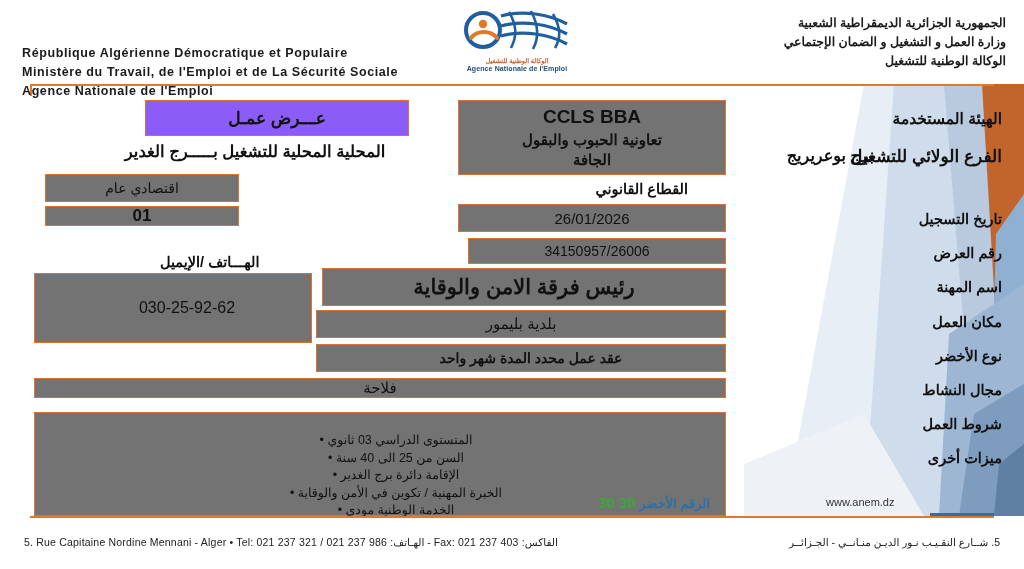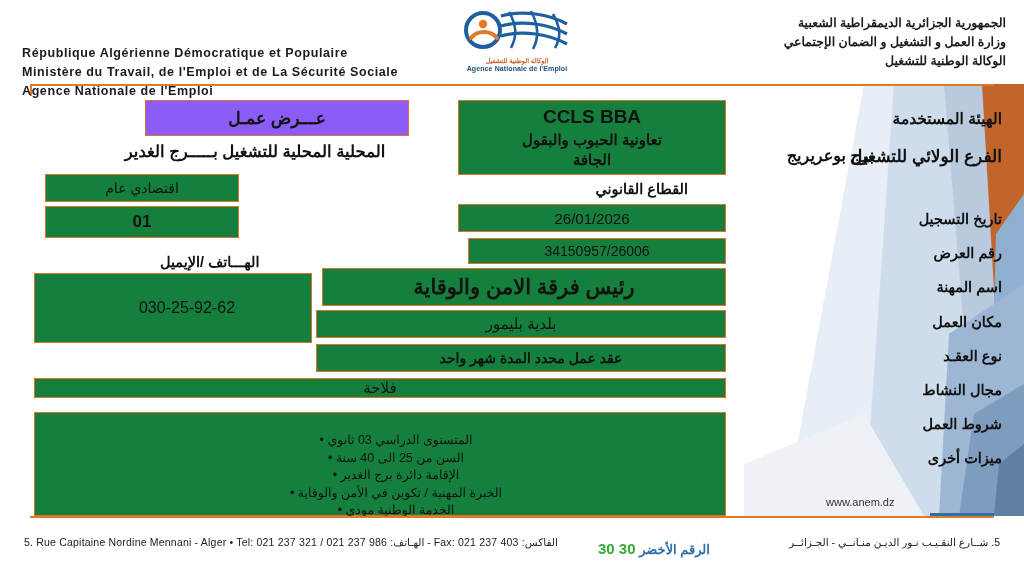--- a/index.html
+++ b/index.html
@@ -159,21 +159,20 @@
   }
   .footer-greennum {
     position: absolute;
     left: 598px; top: 494px;
     z-index: 4;
     direction: rtl;
     font-size: 13px;
     font-weight: bold;
     color: #2f6fa7;
     white-space: nowrap;
-    margin-top: 46px;
   }
   .green-digits {
     color: #39a935;
     font-size: 15px;
     font-weight: bold;
     letter-spacing: 1px;
   }
 
   
   .body-area {
@@ -191,21 +190,21 @@
     direction: rtl;
     text-align: right;
     font-weight: bold;
     color: #111;
     white-space: nowrap;
   }
 
   .box {
     position: absolute;
     border: 1.6px solid #e0712a;
-    background: #15803d;
+    background: #737373;
     box-sizing: border-box;
     display: flex;
     align-items: center;
     justify-content: center;
     direction: rtl;
     color: #111;
     text-align: center;
   }
   .box.multiline {
     flex-direction: column;
@@ -304,42 +303,42 @@
   <div class="hdr-rule-left"></div>
 
   <div class="body-area">
 
     <div class="lbl" style="top:24px; font-size:15.5px;">الهيئة المستخدمة</div>
     <div class="lbl" style="top:60px; font-size:17px;">الفرع الولائي للتشغيل</div>
     <div class="lbl" style="top:125px; font-size:14.5px;">تاريخ التسجيل</div>
     <div class="lbl" style="top:159px; font-size:14.5px;">رقم العرض</div>
     <div class="lbl" style="top:193px; font-size:14.5px;">اسم المهنة</div>
     <div class="lbl" style="top:228px; font-size:14.5px;">مكان العمل</div>
-    <div class="lbl" style="top:262px; font-size:14.5px;">نوع العقـد</div>
+    <div class="lbl" style="top:262px; font-size:14.5px;">نوع الأخضر</div>
     <div class="lbl" style="top:296px; font-size:14.5px;">مجال النشاط</div>
     <div class="lbl" style="top:330px; font-size:14.5px;text-align:right;">شروط العمل</div>
     <div class="lbl" style="top:364px; font-size:14.5px;">ميزات أخرى</div>
 
     <div class="plain" style="right:150px; top:60px; font-size:16px; font-weight:bold;">برج بوعريريج</div>
 
     <div class="title-box" style="left:145px; top:14px; width:264px; height:36px; font-size:17px;">عـــرض عمـل</div>
 
     <div class="plain" style="left:92px; top:56px; width:326px; text-align:center; font-size:16.5px; font-weight:bold;">المحلية المحلية للتشغيل  بـــــرج الغدير</div>
 
     <div class="box multiline" style="left:458px; top:14px; width:268px; height:75px; font-size:15px; font-weight:bold;">
       <div style="font-size:19px;">CCLS BBA</div>
       <div>تعاونية الحبوب والبقول</div>
       <div>الجافة</div>
     </div>
 
     <div class="plain" style="right:336px; top:95px; font-size:14.5px; font-weight:bold; direction:rtl;">القطاع القانوني</div>
     <div class="box" style="left:45px; top:88px; width:194px; height:28px; font-size:14px;">اقتصادي عام</div>
 
     <div class="plain" style="right:336px; top:127px; font-size:14.5px; font-weight:bold; direction:rtl;">عدد المناصب</div>
-    <div class="box" style="left:45px; top:120px; width:194px; height:32px; font-size:17px; font-weight:bold;">01</div>
+    <div class="box" style="left:45px; top:120px; width:194px; height:20px; font-size:17px; font-weight:bold;">01</div>
 
     <div class="plain" style="left:160px; top:168px; font-size:14.5px; font-weight:bold;">الهـــاتف /الإيميل</div>
     <div class="box" style="left:34px; top:187px; width:278px; height:70px; font-size:16px;padding-left:28px;">030-25-92-62</div>
 
     <div class="box" style="left:458px; top:118px; width:268px; height:28px; font-size:15px;">26/01/2026</div>
 
     <div class="box" style="left:468px; top:152px; width:258px; height:26px; font-size:14px;">34150957/26006</div>
 
     <div class="box" style="left:322px; top:182px; width:404px; height:38px; font-size:21px; font-weight:bold;text-align:right;">رئيس فرقة الامن والوقاية</div>
 

